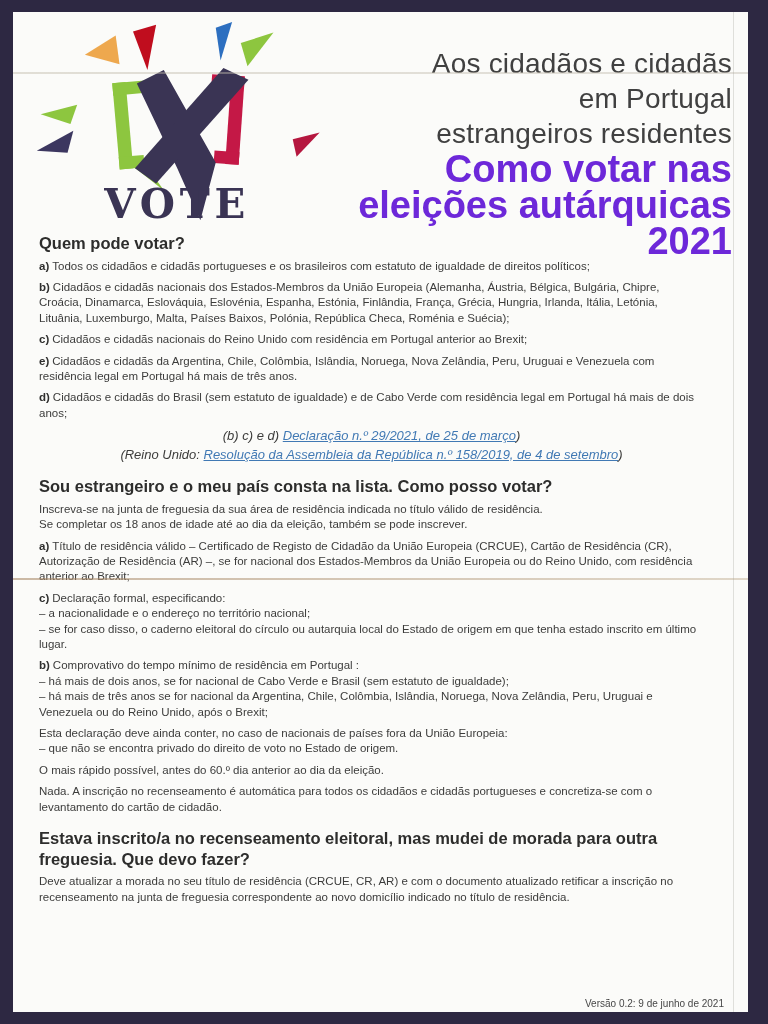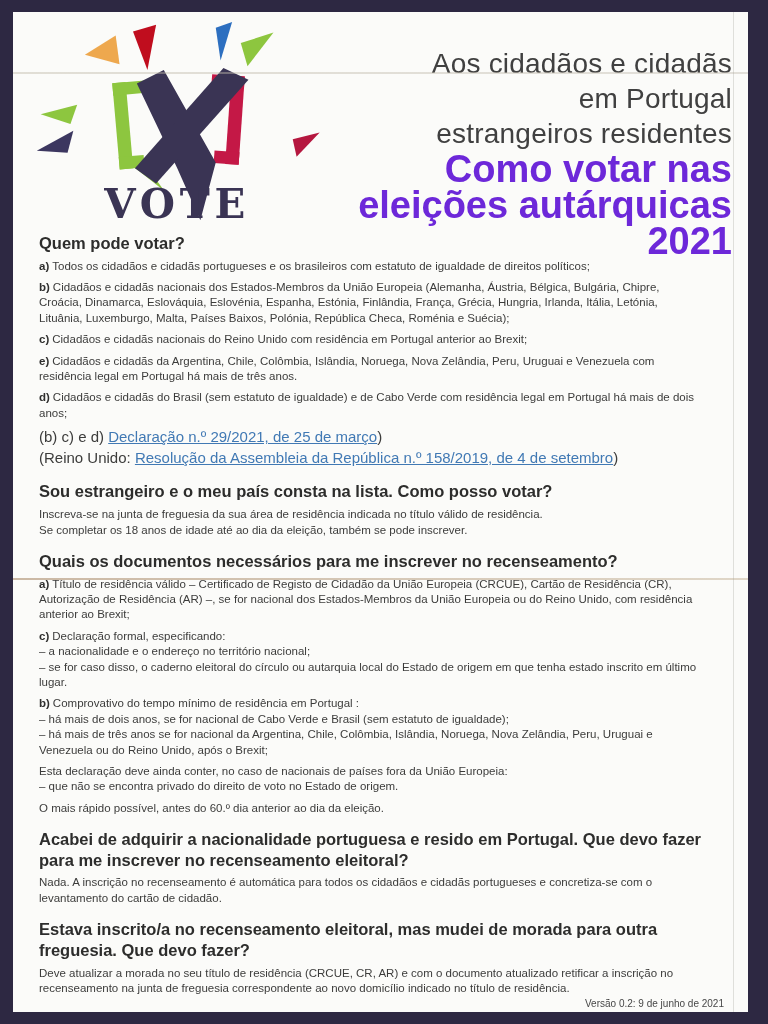--- a/index.html
+++ b/index.html
@@ -16,21 +16,21 @@
   .title-block { flex:1; text-align:right; padding-top:26px; color:#404040; }
   .t-light { font-size:28px; line-height:35px; font-weight:400; letter-spacing:.2px; }
   .t-bold  { font-size:38px; line-height:36px; font-weight:700; color:#6d28d9; }
 
   .content { padding:0 44px 0 26px; color:#3c3c3b; font-size:11.5px; line-height:1.34; }
   .h2 { font-size:16.5px; font-weight:700; color:#2d2d2c; margin:13px 0 5px; line-height:1.25; }
   .item { margin:0 0 6px; }
   .item b { margin-right:3px; color:#2f2f2e; }
   .p { margin:0 0 6px; }
   .pre { white-space:pre-line; }
-  .refline { text-align:left; font-size:15px; margin:1px 0 0; color:#3c3c3b; }
+  .refline { text-align:center; font-size:13px; margin:1px 0 0; color:#3c3c3b;font-style:italic; }
   .link { color:#4179b4; text-decoration:underline; cursor:pointer; }
   .version { position:absolute; right:24px; bottom:3px; font-size:10px; color:#474747;margin-left:12px; }
 </style>
 </head>
 <body>
 
 <div class="page">
   <div class="fold fold1"></div>
   <div class="fold fold2"></div>
   <div class="vfold"></div>
@@ -84,34 +84,32 @@
     <p class="item"><b>c)</b><span>Cidadãos e cidadãs nacionais do Reino Unido com residência em Portugal anterior ao Brexit;</span></p>
     <p class="item"><b>e)</b><span>Cidadãos e cidadãs da Argentina, Chile, Colômbia, Islândia, Noruega, Nova Zelândia, Peru, Uruguai e Venezuela com residência legal em Portugal há mais de três anos.</span></p>
     <p class="item"><b>d)</b><span>Cidadãos e cidadãs do Brasil (sem estatuto de igualdade) e de Cabo Verde com residência legal em Portugal há mais de dois anos;</span></p>
     <p class="refline"><span>(b) c) e d) </span><a class="link">Declaração n.º 29/2021, de 25 de março</a><span>)</span></p>
     <p class="refline"><span>(Reino Unido: </span><a class="link">Resolução da Assembleia da República n.º 158/2019, de 4 de setembro</a><span>)</span></p>
 
     <div class="h2">Sou estrangeiro e o meu país consta na lista. Como posso votar?</div>
     <p class="p pre">Inscreva-se na junta de freguesia da sua área de residência indicada no título válido de residência.
 Se completar os 18 anos de idade até ao dia da eleição, também se pode inscrever.</p>
 
-    <div class="h2">Quais os documentos necessários para me inscrever no recenseamento?</div>
     <p class="item pre"><b>a)</b><span>Título de residência válido – Certificado de Registo de Cidadão da União Europeia (CRCUE), Cartão de Residência (CR), Autorização de Residência (AR) –, se for nacional dos Estados-Membros da União Europeia ou do Reino Unido, com residência anterior ao Brexit;</span></p>
     <p class="item pre"><b>c)</b><span>Declaração formal, especificando:
 – a nacionalidade e o endereço no território nacional;
 – se for caso disso, o caderno eleitoral do círculo ou autarquia local do Estado de origem em que tenha estado inscrito em último lugar.</span></p>
     <p class="item pre"><b>b)</b><span>Comprovativo do tempo mínimo de residência em Portugal :
 – há mais de dois anos, se for nacional de Cabo Verde e Brasil (sem estatuto de igualdade);
 – há mais de três anos se for nacional da Argentina, Chile, Colômbia, Islândia, Noruega, Nova Zelândia, Peru, Uruguai e Venezuela ou do Reino Unido, após o Brexit;</span></p>
     <p class="p pre">Esta declaração deve ainda conter, no caso de nacionais de países fora da União Europeia:
 – que não se encontra privado do direito de voto no Estado de origem.</p>
 
     <p class="p">O mais rápido possível, antes do 60.º dia anterior ao dia da eleição.</p>
 
-    <div class="h2">Acabei de adquirir a nacionalidade portuguesa e resido em Portugal. Que devo fazer para me inscrever no recenseamento eleitoral?</div>
     <p class="p">Nada. A inscrição no recenseamento é automática para todos os cidadãos e cidadãs portugueses e concretiza-se com o levantamento do cartão de cidadão.</p>
 
     <div class="h2">Estava inscrito/a no recenseamento eleitoral, mas mudei de morada para outra freguesia. Que devo fazer?</div>
     <p class="p">Deve atualizar a morada no seu título de residência (CRCUE, CR, AR) e com o documento atualizado retificar a inscrição no recenseamento na junta de freguesia correspondente ao novo domicílio indicado no título de residência.</p>
 
   </div>
 
   <div class="version">Versão 0.2: 9 de junho de 2021</div>
 </div>
 

